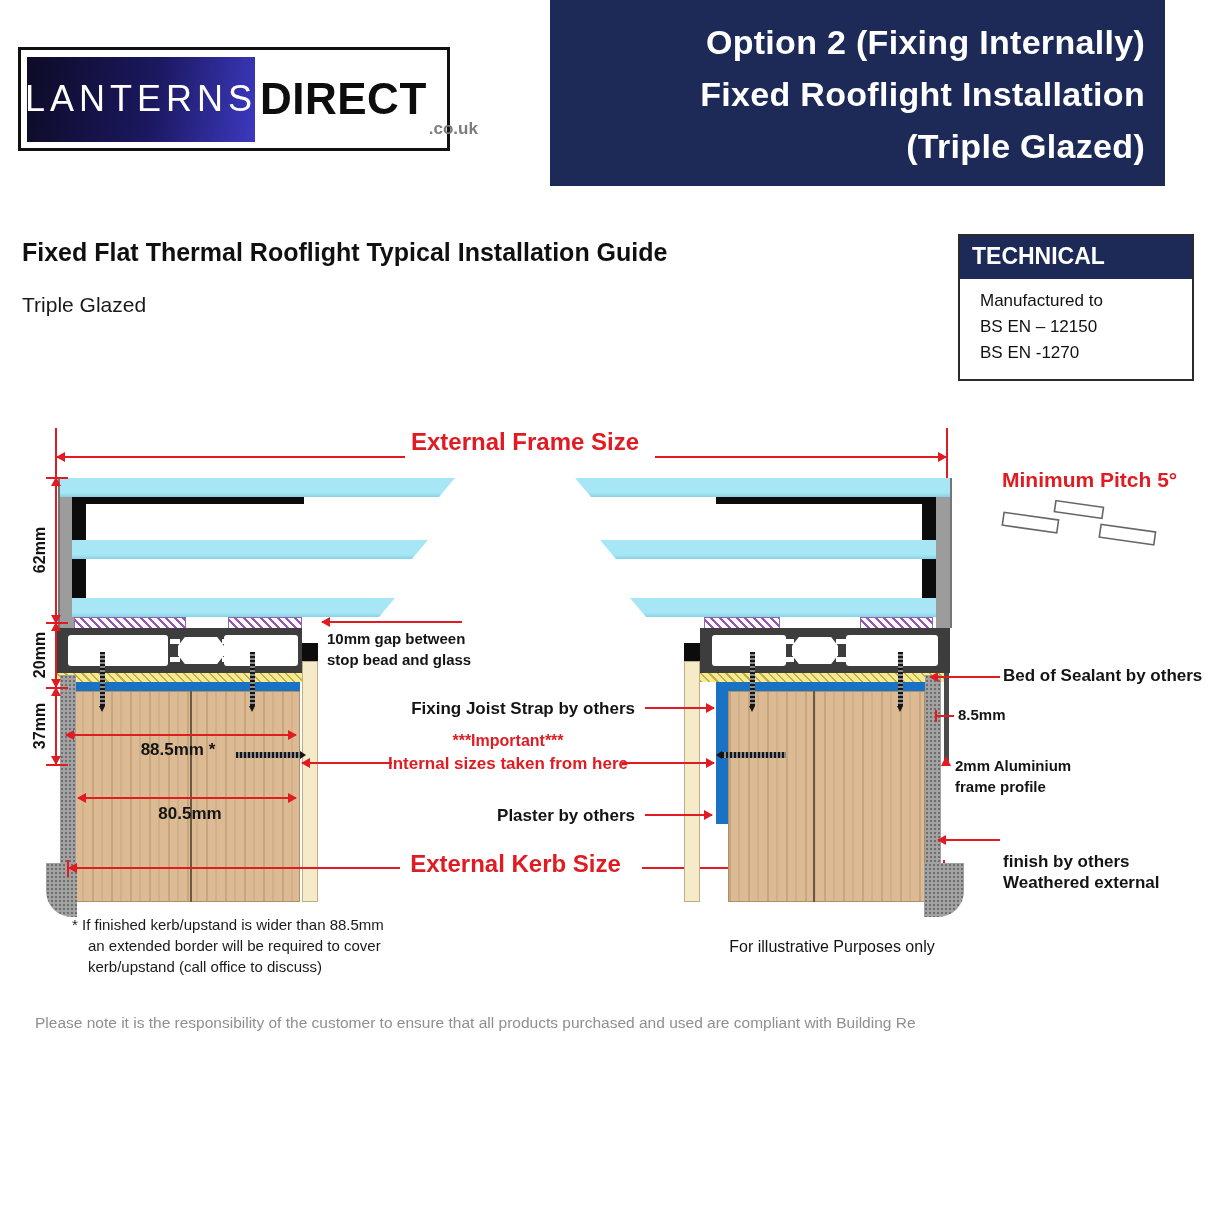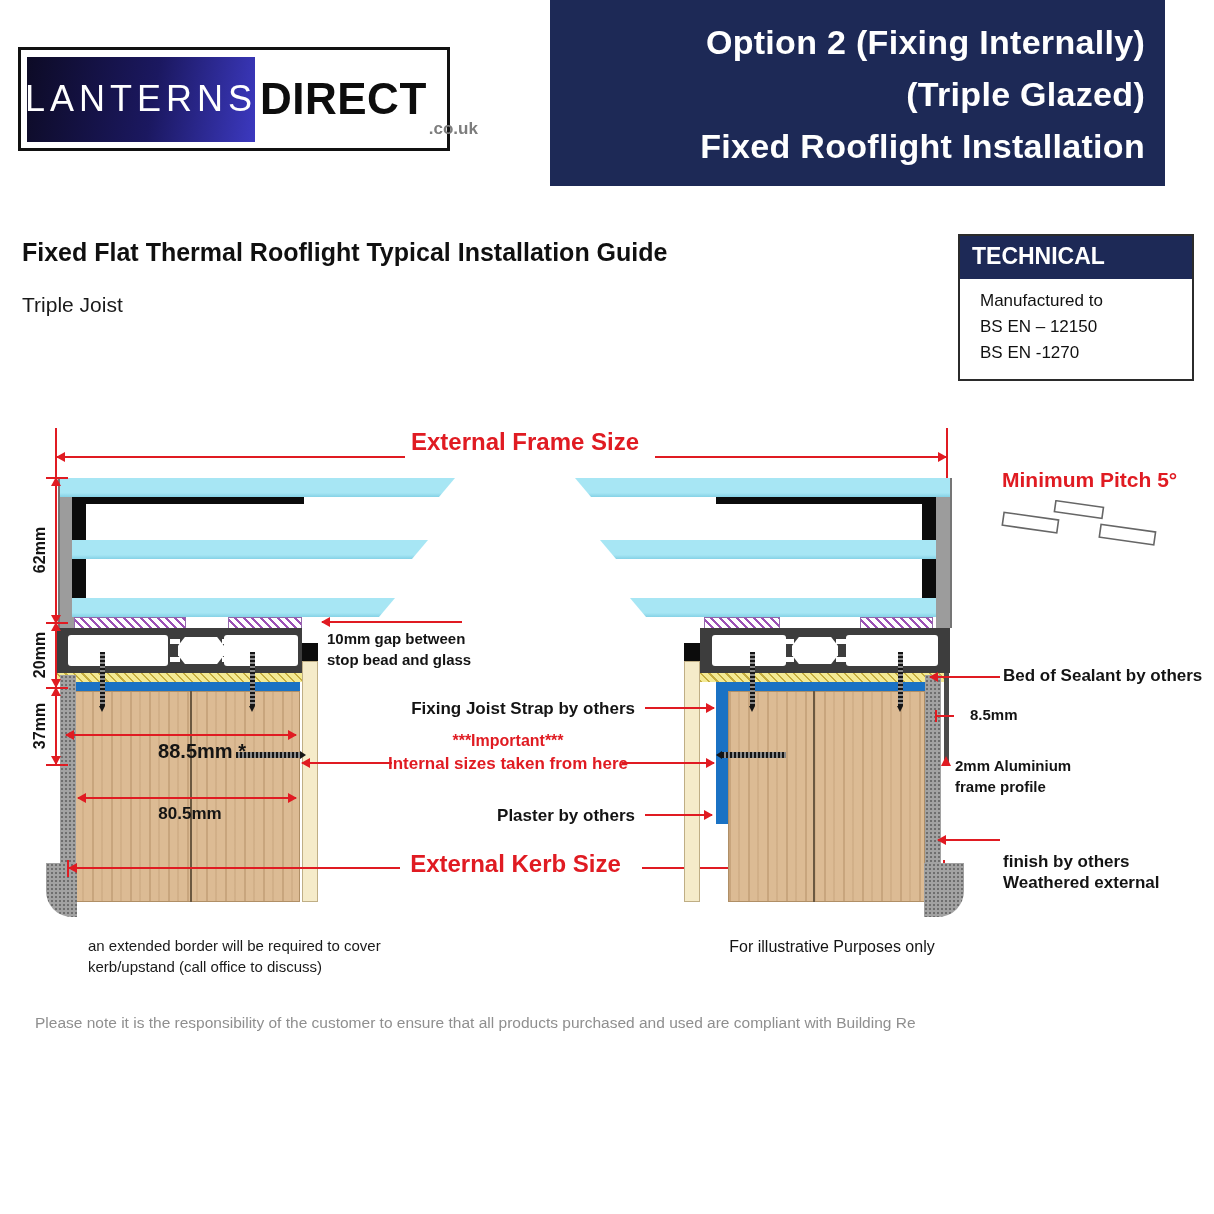--- a/index.html
+++ b/index.html
@@ -105,26 +105,26 @@
   <div class="logo-box">
     <div class="logo-grad">
       <span>LANTERNS</span>
     </div>
     <span class="logo-direct">DIRECT</span>
     <span class="logo-tld">.co.uk</span>
   </div>
 
   <div class="banner">
     <div>Option 2 (Fixing Internally)</div>
+    <div>Fixed Rooflight Installation</div>
     <div>(Triple Glazed)</div>
-    <div>Fixed Rooflight Installation</div>
   </div>
 
   <div class="title-main">Fixed Flat Thermal Rooflight Typical Installation Guide</div>
-  <div class="title-sub">Triple Joist</div>
+  <div class="title-sub">Triple Glazed</div>
 
   <div class="tech-box">
     <div class="tech-head">TECHNICAL</div>
     <div class="tech-body">
       <div>Manufactured to</div>
       <div>BS EN – 12150</div>
       <div>BS EN -1270</div>
     </div>
   </div>
 
@@ -176,21 +176,21 @@
     <div class="tick-h" style="left:46px;top:267px;"></div>
     <div class="tick-h" style="left:46px;top:344px;"></div>
     <div class="dim-v a-u a-d" style="left:55px;top:58px;height:145px;"></div>
     <div class="dim-v a-u a-d" style="left:55px;top:203px;height:64px;"></div>
     <div class="dim-v a-u a-d" style="left:55px;top:268px;height:76px;"></div>
     <div class="vlabel" style="left:40px;top:130px;">62mm</div>
     <div class="vlabel" style="left:40px;top:235px;">20mm</div>
     <div class="vlabel" style="left:40px;top:306px;">37mm</div>
 
     <div class="dim-h a-l a-r" style="left:66px;top:314px;width:230px;"></div>
-    <div class="lbl b ctr" style="left:132px;top:320px;width:140px;font-size:20px;">88.5mm *</div>
+    <div class="lbl b ctr" style="left:108px;top:320px;width:140px;font-size:17px;">88.5mm *</div>
     <div class="dim-h a-l a-r" style="left:78px;top:377px;width:218px;"></div>
     <div class="lbl b ctr" style="left:120px;top:384px;width:140px;font-size:17px;">80.5mm</div>
 
     <div class="lbl b red-t ctr" style="left:408px;top:430px;width:215px;font-size:24px;">External Kerb Size</div>
     <div class="tick-v" style="left:67px;top:440px;height:17px;"></div>
     <div class="dim-h a-l" style="left:69px;top:447px;width:331px;"></div>
     <div class="dim-h a-r" style="left:642px;top:447px;width:302px;"></div>
     <div class="tick-v" style="left:943px;top:440px;height:17px;"></div>
 
     <div class="graybar" style="left:936px;top:58px;width:14px;height:150px;border-right:2px solid #757575;"></div>
@@ -251,30 +251,31 @@
         <rect x="55" y="4" width="48" height="11" transform="rotate(8 79 9)"></rect>
         <rect x="100" y="28" width="55" height="13" transform="rotate(8 127 34)"></rect>
       </g>
     </svg>
 
     <div class="lbl b" style="left:1003px;top:246px;font-size:17px;">Bed of Sealant by others</div>
     <div class="dim-h a-l" style="left:930px;top:256px;width:70px;"></div>
 
     <div class="tick-v" style="left:935px;top:290px;height:12px;"></div>
     <div class="dim-h" style="left:936px;top:295px;width:18px;"></div>
-    <div class="lbl b" style="left:958px;top:286px;font-size:15px;margin-left:12px;">8.5mm</div>
+    <div class="lbl b" style="left:958px;top:286px;font-size:15px;">8.5mm</div>
 
     <div class="up-tri" style="left:941px;top:336px;"></div>
     <div class="lbl b" style="left:955px;top:337px;font-size:15px;">2mm Aluminium</div>
     <div class="lbl b" style="left:955px;top:358px;font-size:15px;">frame profile</div>
 
     <div class="dim-h a-l" style="left:938px;top:419px;width:62px;"></div>
     <div class="lbl b" style="left:1003px;top:409px;font-size:17px;margin-top:44px;">Weathered external</div>
     <div class="lbl b" style="left:1003px;top:432px;font-size:17px;">finish by others</div>
 
+    <div class="footnote" style="left:72px;top:494px;">* If finished kerb/upstand is wider than 88.5mm</div>
     <div class="footnote" style="left:88px;top:515px;">an extended border will be required to cover</div>
     <div class="footnote" style="left:88px;top:536px;">kerb/upstand (call office to discuss)</div>
 
     <div class="lbl ctr" style="left:722px;top:518px;width:220px;font-size:16px;">For illustrative Purposes only</div>
   </div>
 
   <div class="footer-note">Please note it is the responsibility of the customer to ensure that all products purchased and used are compliant with Building Re</div>
 </div>
 
 </body></html>

